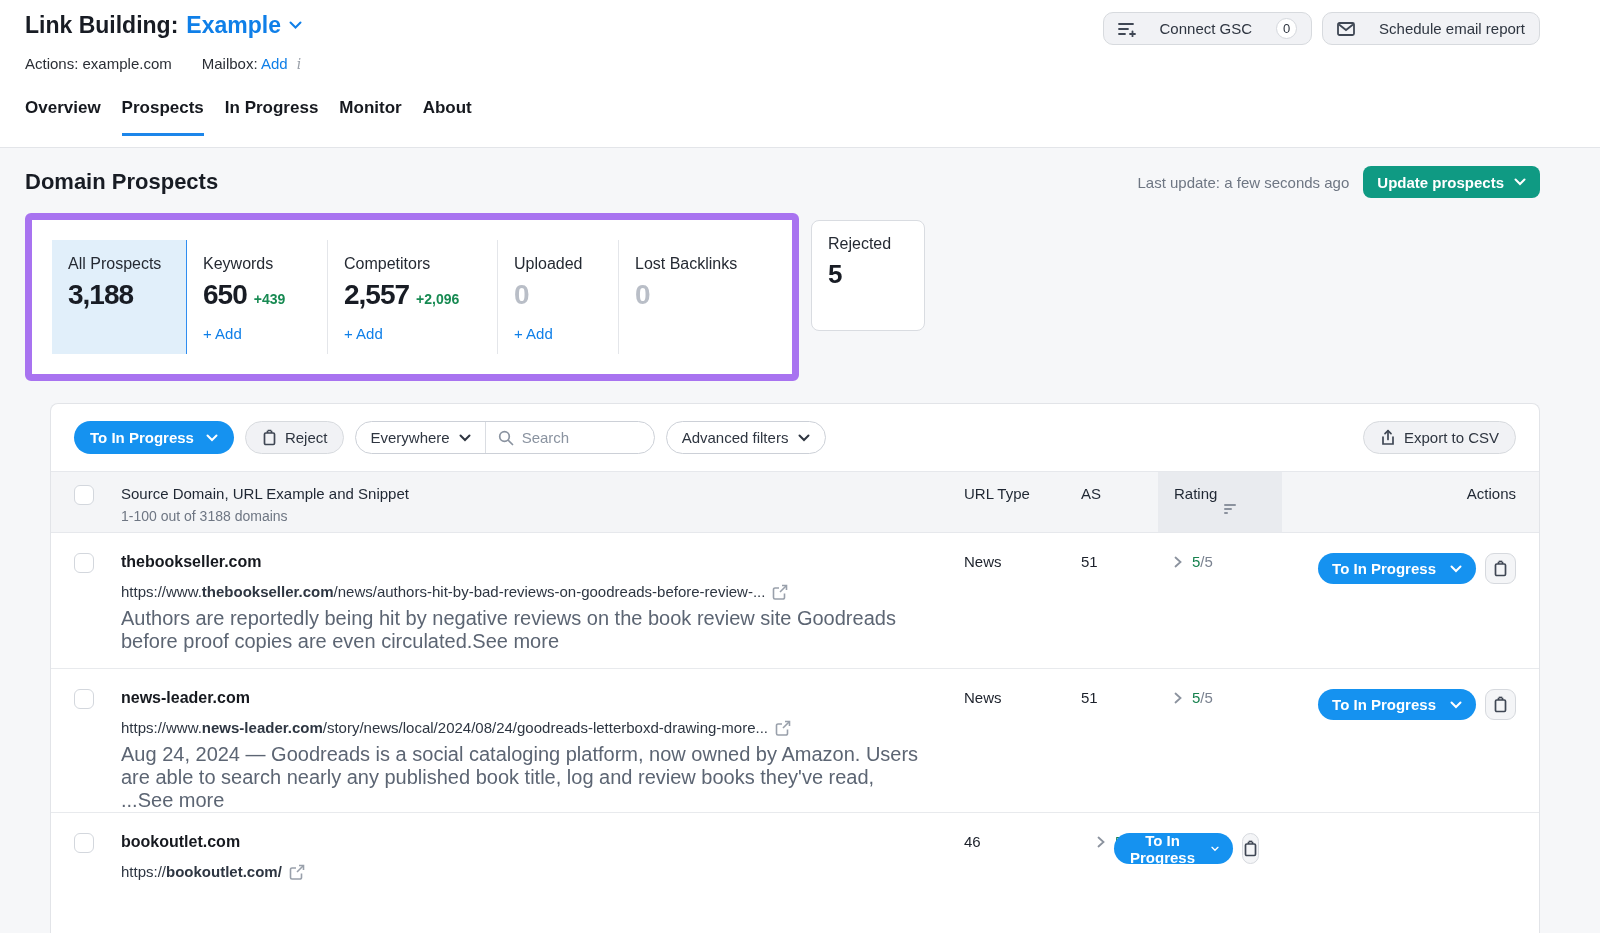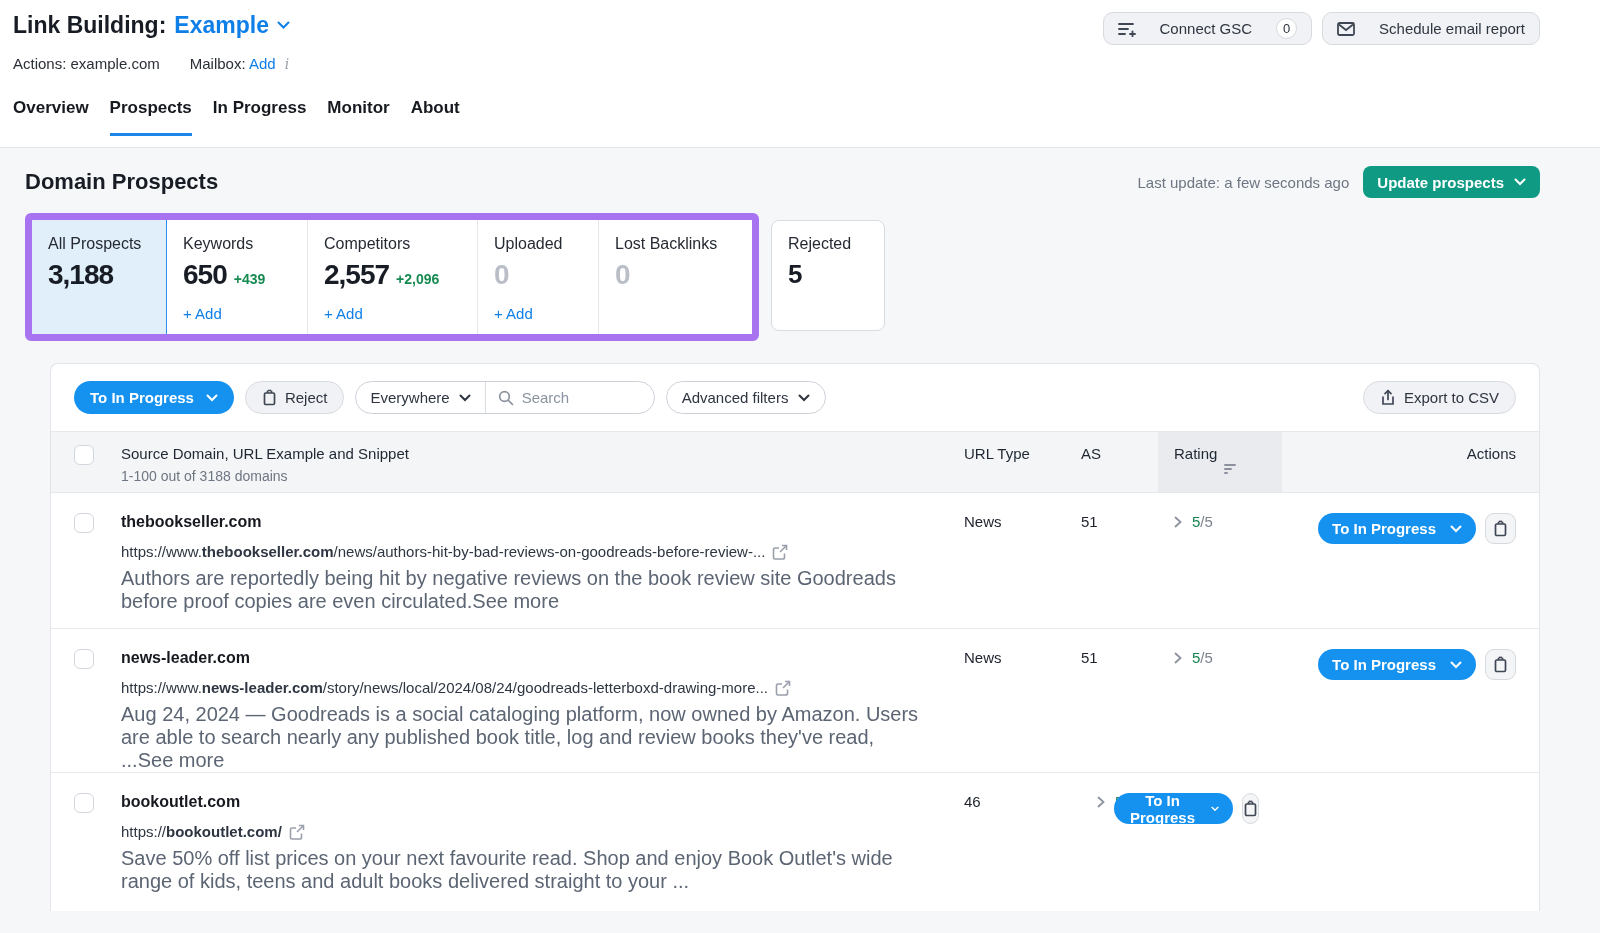--- a/index.html
+++ b/index.html
@@ -1,20 +1,20 @@
 <!DOCTYPE html>
 <html><head>
 <meta charset="utf-8">
 <style>
   * { margin:0; padding:0; box-sizing:border-box; }
   html,body { width:1600px; height:933px; overflow:hidden; background:#fff;
     font-family:"Liberation Sans","DejaVu Sans",sans-serif; color:#181c24; }
 
   
-  .app-header { background:#fff; border-bottom:1px solid #e3e5e9; padding:12px 60px 0 13px; height:148px; }
+  .app-header { background:#fff; border-bottom:1px solid #e3e5e9; padding:12px 60px 0 25px; height:148px; }
   .title-row { display:flex; justify-content:space-between; align-items:flex-start; }
   .page-title { font-size:23px; font-weight:700; display:flex; align-items:center; gap:8px; }
   .page-title .project { color:#0f7fe8; }
   .hdr-btns { display:flex; gap:10px; }
   .btn-gray { display:flex; align-items:center; gap:24px; height:33px; padding:0 14px;
     background:#f1f2f5; border:1px solid #d7dade; border-radius:10px;
     font-size:15px; color:#2e3540; cursor:pointer; }
   .badge { width:21px; height:21px; border-radius:50%; background:#fff; border:1px solid #d5d8dd;
     font-size:13px; color:#2e3540; display:flex; align-items:center; justify-content:center; }
   .meta-row { margin-top:10px; font-size:15px; color:#2b2f36; display:flex; gap:30px; align-items:center; }
@@ -29,21 +29,21 @@
   .body-area { background:#f6f7f9; height:785px; padding:18px 0 0 25px; }
   .page-head { display:flex; justify-content:space-between; align-items:center; margin-right:60px; }
   .h1 { font-size:22px; font-weight:700; }
   .head-right { display:flex; align-items:center; gap:14px; }
   .last-update { font-size:15px; color:#6e7683; }
   .btn-green { display:flex; align-items:center; gap:10px; height:32px; padding:0 14px;
     background:#0f9a83; color:#fff; border:none; border-radius:8px; font-size:15px; font-weight:600; cursor:pointer; }
 
   
   .stats-row { display:flex; align-items:flex-start; margin-top:15px; }
-  .purple-box { border:7px solid #a873f0; border-radius:6px; padding:0; background:#fff; display:flex;justify-content:flex-end; }
+  .purple-box { border:7px solid #a873f0; border-radius:6px; padding:20px; background:#fff; display:flex;justify-content:flex-end; }
   .stat-card { height:114px; background:#fff; padding:15px 16px 12px 16px; display:flex; flex-direction:column;
     border-right:1px solid #e4e6ea; cursor:pointer; }
   .stat-card:last-child { border-right:none; }
   .stat-card.selected { background:#e1effa; border-right:1.5px solid #2f8df0; }
   .stat-label { font-size:16px; color:#252a33; }
   .stat-num-row { display:flex; align-items:baseline; gap:7px; margin-top:6px; }
   .stat-num { font-size:28px; font-weight:800; letter-spacing:-1px; color:#181c24; }
   .stat-num.muted { color:#b9bec7; }
   .stat-delta { font-size:14px; font-weight:600; color:#178a52; }
   .stat-add { font-size:15px; color:#0f7fe8; margin-top:auto; cursor:pointer; }
@@ -396,21 +396,20 @@
         <div class="url-line">
           <span><span>https://</span><b>bookoutlet.com/</b><span></span></span>
           <svg class="ext-icon" width="16" height="16" viewBox="0 0 16 16">
               <g fill="none" stroke="currentColor" stroke-width="1.6">
                 <path d="M12.5 9.5 v4 a1.5 1.5 0 0 1 -1.5 1.5 h-8 a1.5 1.5 0 0 1 -1.5 -1.5 v-8 a1.5 1.5 0 0 1 1.5 -1.5 h4"></path>
                 <polyline points="10,1.5 14.5,1.5 14.5,6"></polyline>
                 <line x1="14" y1="2" x2="8" y2="8"></line>
               </g>
             </svg>
         </div>
-        <div class="snippet">Save 50% off list prices on your next favourite read. Shop and enjoy Book Outlet's wide range of kids, teens and adult books delivered straight to your ...</div>
       </div>
       <div class="cell-as">46</div>
       <div class="cell-rating">
         <svg class="expand-chev" width="8" height="12" viewBox="0 0 8 12">
             <polyline points="1.5,1.5 6.5,6 1.5,10.5" fill="none" stroke="currentColor" stroke-width="1.8" stroke-linecap="round"></polyline>
           </svg>
         <span><span class="rating-val">5</span><span class="rating-total">/5</span></span>
       </div>
       <div class="cell-actions">
         <button class="btn-row-blue">

